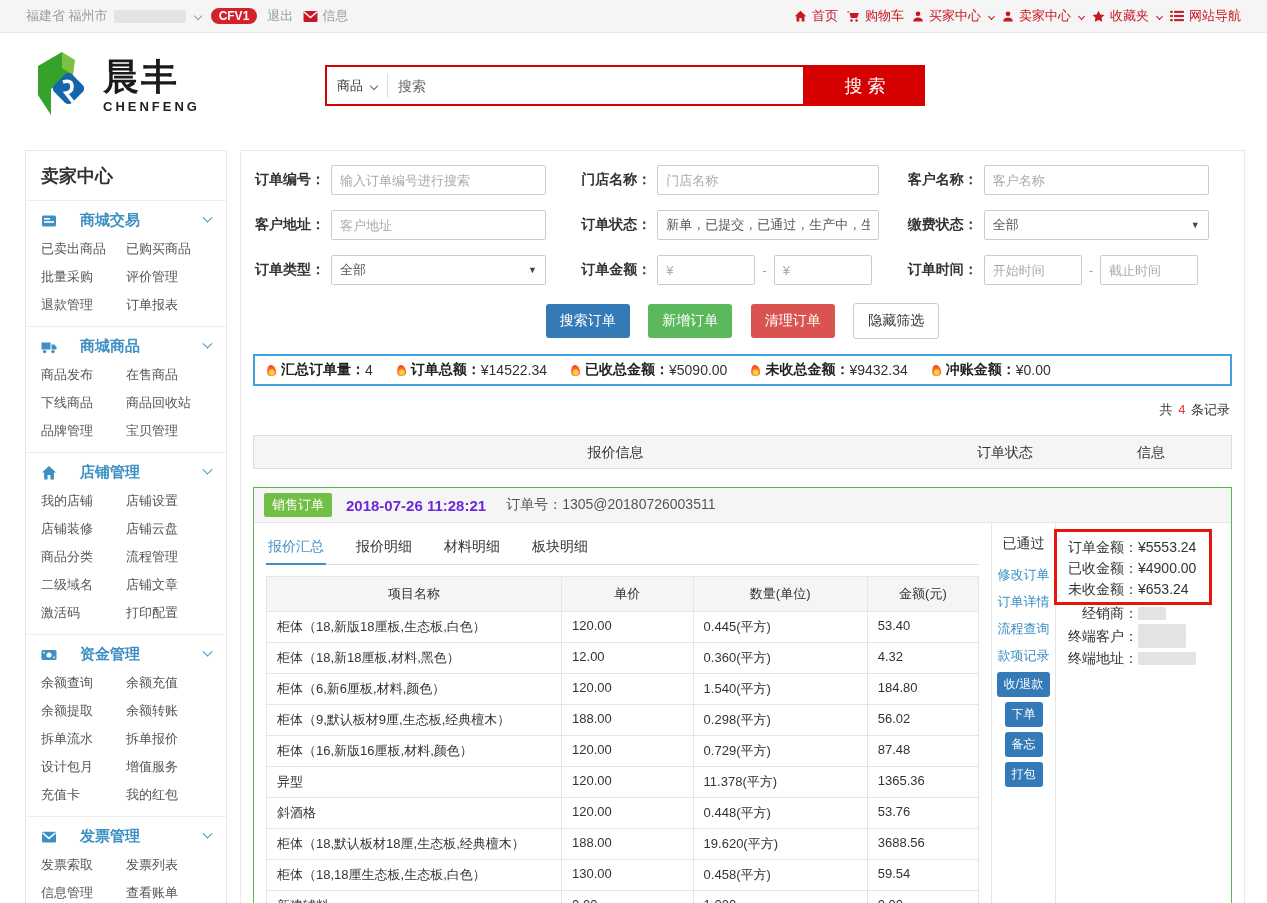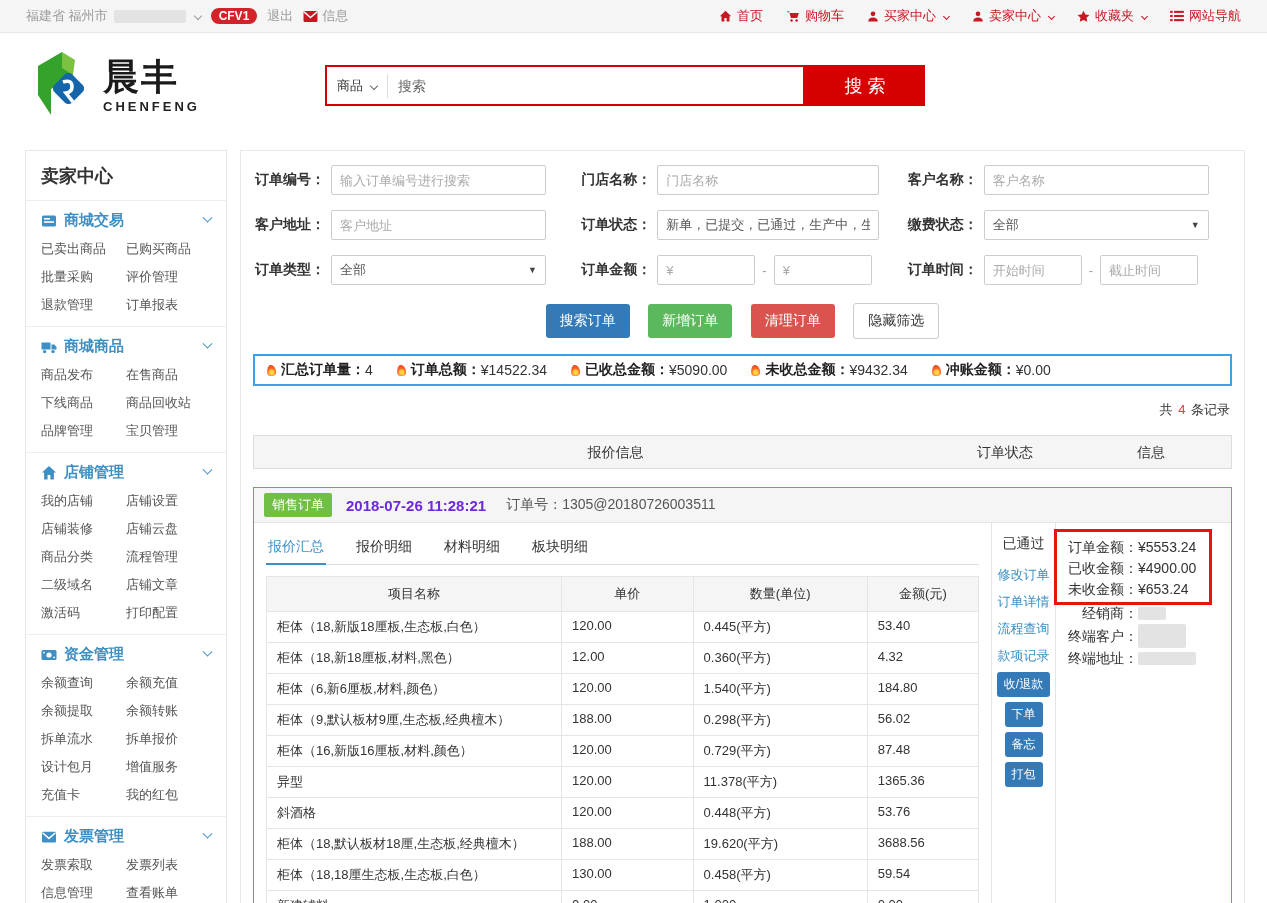--- a/index.html
+++ b/index.html
@@ -13,21 +13,21 @@
   .tb-loc{display:flex;align-items:center;gap:6px;cursor:pointer;color:#9a9a9a;}
   .blur{display:inline-block;background:#e3e3e3;border-radius:2px;height:13px;}
   .w72{width:72px;}
   .chev{display:inline-block;width:6px;height:6px;border-right:1.5px solid currentColor;
     border-bottom:1.5px solid currentColor;transform:rotate(45deg);margin-left:3px;vertical-align:2px;}
   .pill{background:#d3222a;color:#fff;font-weight:bold;font-size:12px;border-radius:9px;padding:1px 8px;}
   .tb-link{color:#9a9a9a;text-decoration:none;cursor:pointer;}
   .tb-msg{display:flex;align-items:center;gap:4px;color:#9a9a9a;cursor:pointer;}
   .ico{display:inline-flex;align-items:center;}
   .ico svg{display:block;}
-  .tb-right{display:flex;align-items:center;gap:23px;}
+  .tb-right{display:flex;align-items:center;gap:8px;}
   .tb-nav{display:flex;align-items:center;gap:5px;color:#c81623;text-decoration:none;cursor:pointer;font-size:13px;}
   .tb-nav .chev{width:5px;height:5px;}
 
   
   .pagehead{position:relative;height:117px;background:#fff;}
   .logo{position:absolute;left:25px;top:16px;display:flex;align-items:center;gap:8px;}
   .logo-cn{font-size:36px;font-weight:bold;color:#1a1a1a;line-height:1;letter-spacing:2px;}
   .logo-en{display:block;font-size:13px;font-weight:bold;letter-spacing:3px;color:#222;margin-top:4px;}
   .searchbox{position:absolute;left:325px;top:32px;width:600px;height:41px;display:flex;}
   .search-body{flex:1;border:2px solid #d50000;background:#fff;display:flex;align-items:center;padding:16px 10px;}
@@ -41,21 +41,21 @@
 
   
   .content{display:flex;margin:0 22px 0 25px;align-items:flex-start;}
   .sidebar{width:202px;border:1px solid #e6e6e6;background:#fff;flex-shrink:0;}
   .main{flex:1;margin-left:13px;border:1px solid #e9e9e9;padding:14px 12px 0 12px;}
 
   
   .sb-title{font-size:18px;font-weight:bold;padding:13px 15px 12px;border-bottom:1px solid #eee;}
   .sb-sec{padding:10px 15px 12px;border-bottom:1px solid #eee;}
   .sb-sec:last-child{border-bottom:none;}
-  .sb-head{display:flex;align-items:center;gap:7px;cursor:pointer;margin-bottom:10px;}
+  .sb-head{display:flex;align-items:center;gap:23px;cursor:pointer;margin-bottom:10px;}
   .sb-head svg{display:block;}
   .sb-sec-title{font-size:15px;font-weight:bold;color:#3d8fc4;flex:1;}
   .sb-head .chev{color:#3d8fc4;width:7px;height:7px;transform:rotate(45deg) translate(-2px,-2px);}
   .sb-links{display:grid;grid-template-columns:1fr 1fr;row-gap:10px;}
   .sb-link{font-size:13px;color:#555;text-decoration:none;cursor:pointer;}
 
   
   .frow{display:grid;grid-template-columns:1fr 1fr 1fr;margin-bottom:15px;}
   .field{display:flex;align-items:center;}
   .flabel{width:78px;text-align:right;font-size:14px;font-weight:bold;color:#333;padding-right:6px;flex-shrink:0;}

